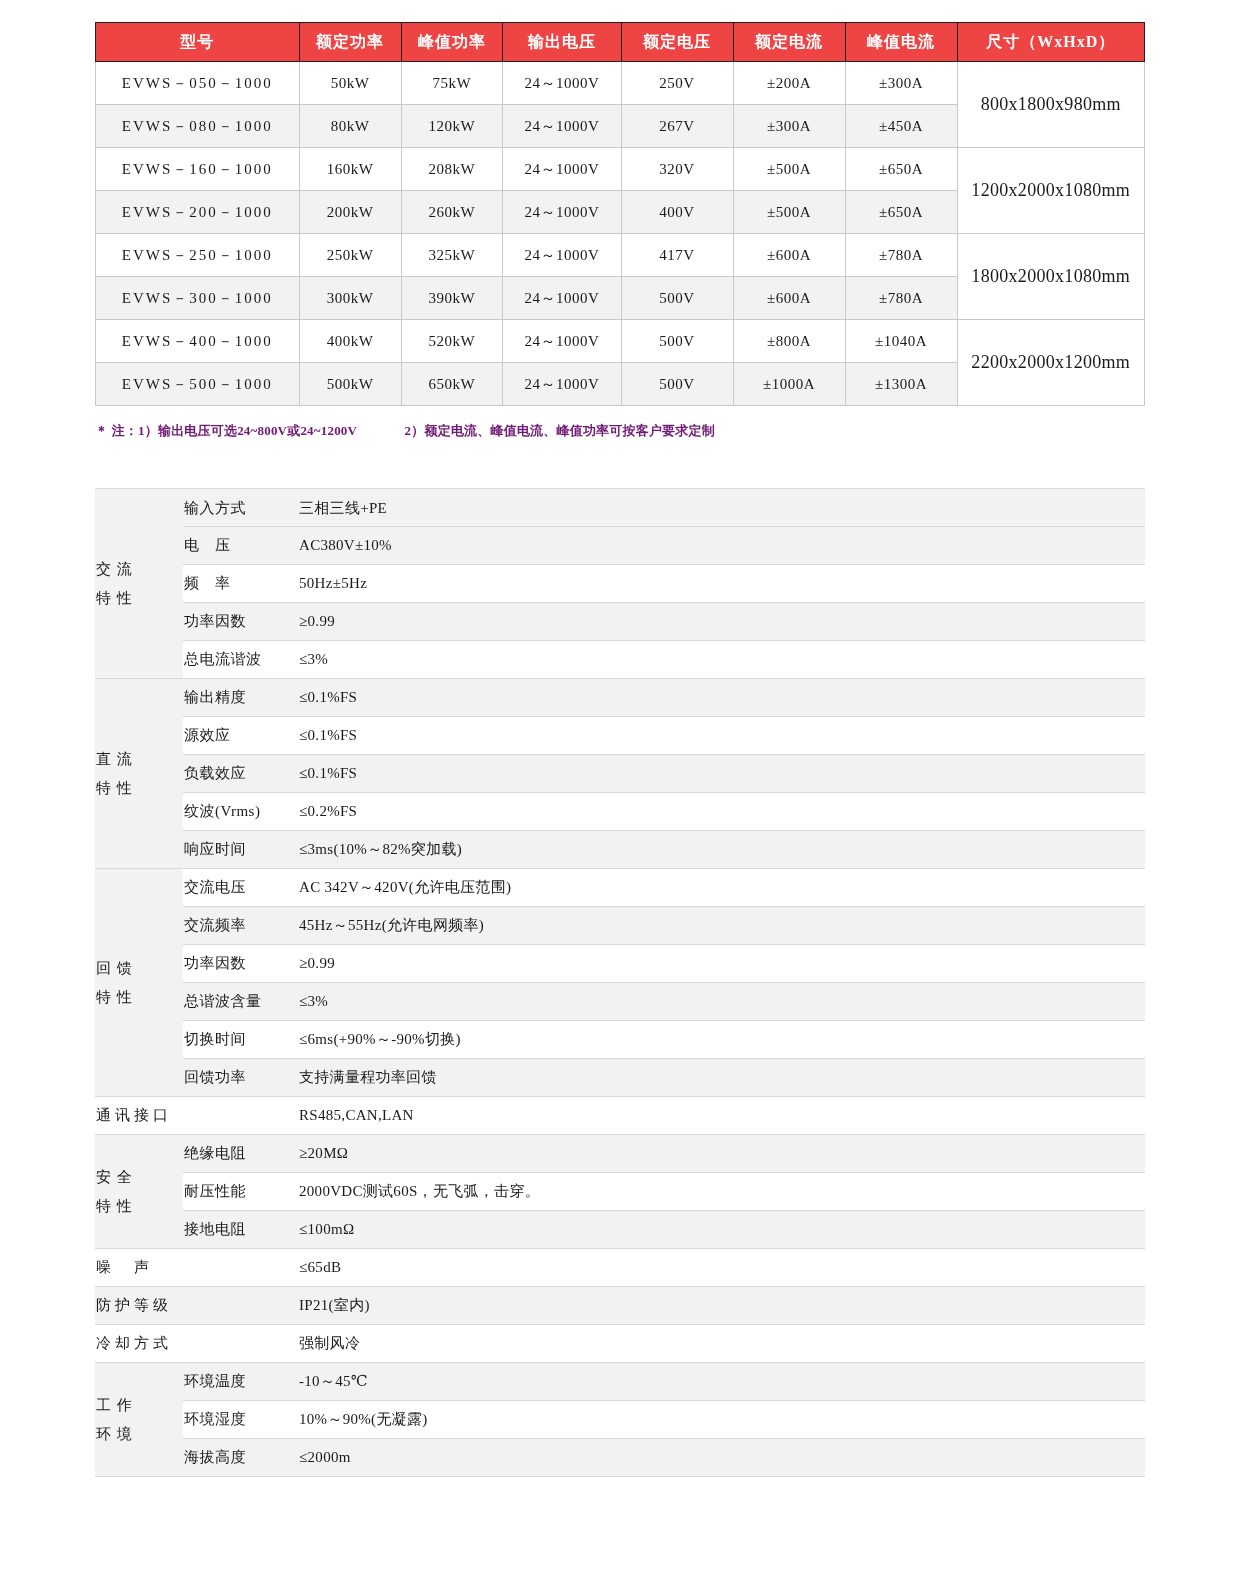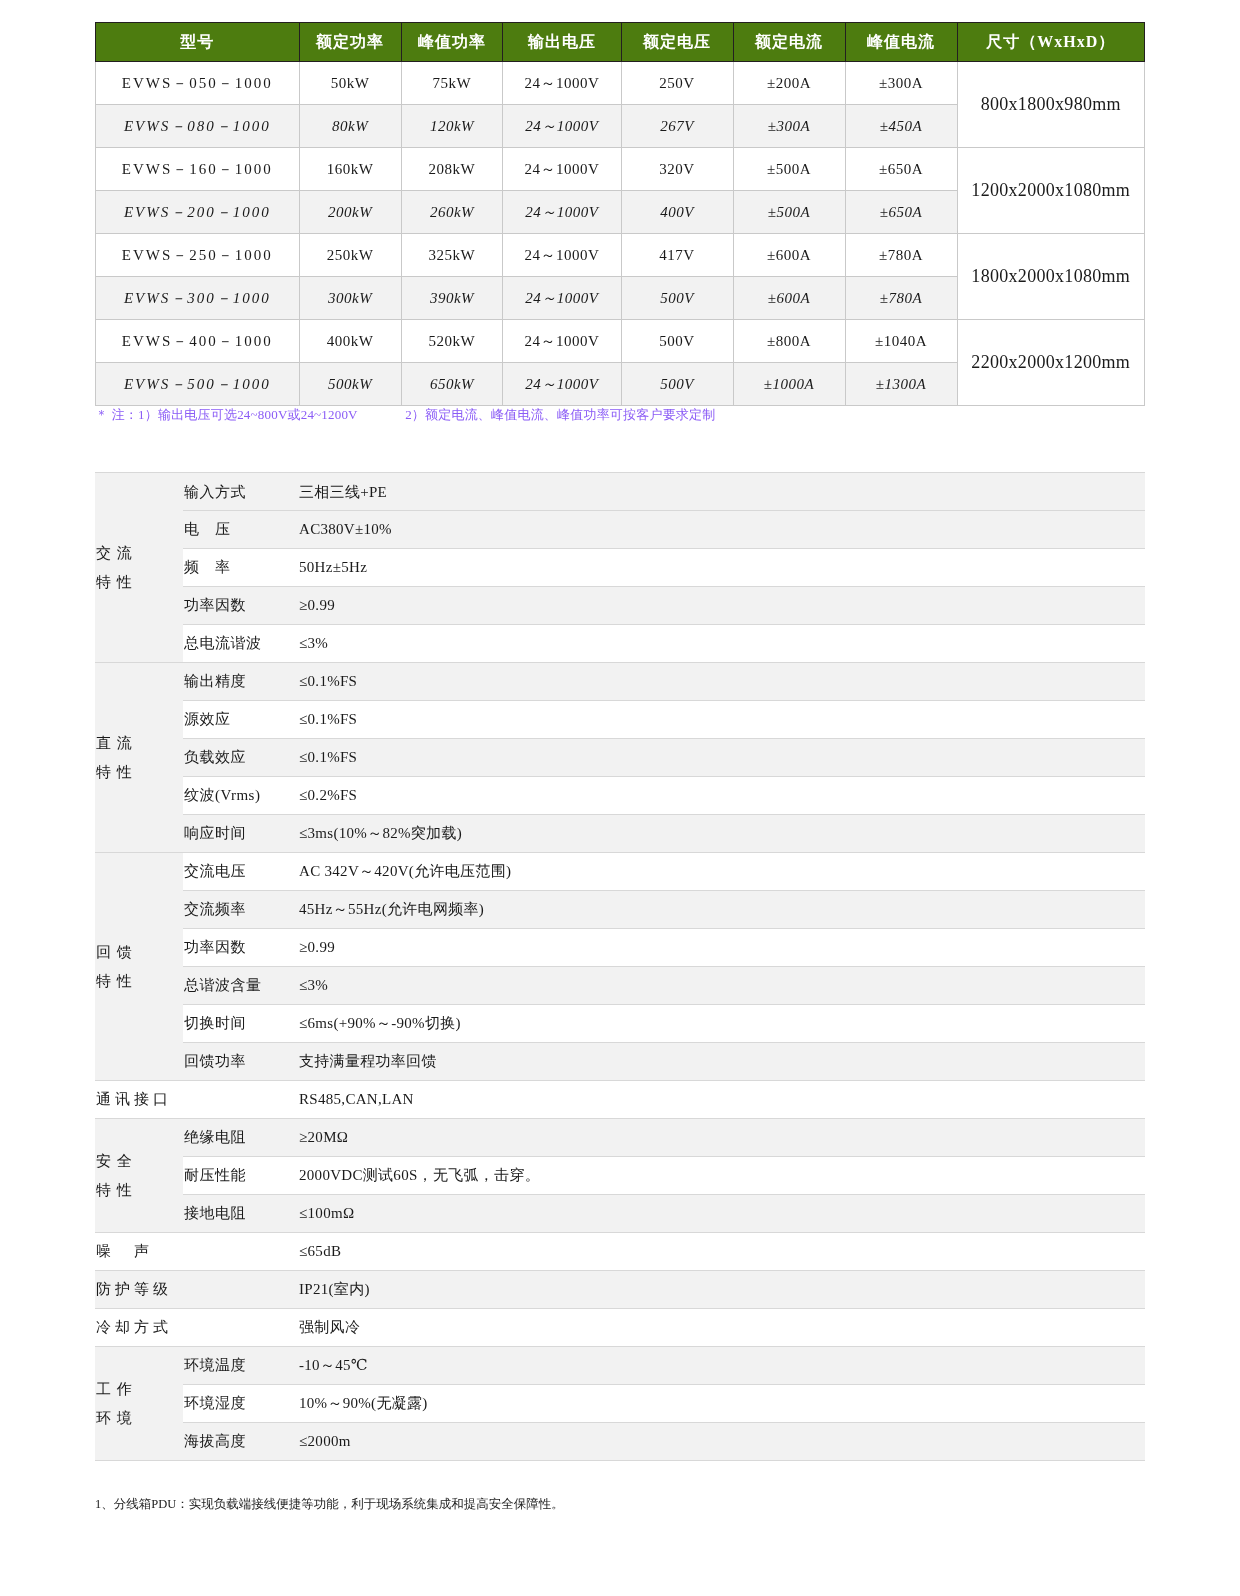--- a/index.html
+++ b/index.html
@@ -21,21 +21,21 @@
   }
 
   
   table.model {
     width: 1050px;
     border-collapse: collapse;
     table-layout: fixed;
     font-size: 15.5px;
   }
   table.model th {
-    background: #4d7c0f;
+    background: #ef4444;
     color: #ffffff;
     font-weight: bold;
     font-size: 16px;
     height: 36px;
     border: 1px solid #231f20;
     letter-spacing: 1px;
   }
   table.model td {
     border: 1px solid #c9c9c9;
     text-align: center;
@@ -44,33 +44,33 @@
     color: #1a1a1a;
     letter-spacing: 0.5px;
     margin-top: 48px;
   }
   table.model td.model-name {
     letter-spacing: 2px;
     font-size: 15px;
   }
   table.model tr.shaded td {
     background: #f2f2f2;
-    font-style: italic;
   }
   table.model td.dim {
     font-size: 18px;
     letter-spacing: 0.3px;
   }
   .note {
     width: 1050px;
-    margin-top: 0;
+    margin-top: 16px;
     font-size: 13px;
-    color: #8b5cf6;
+    color: #701a75;
     font-family: "Liberation Serif", serif;
     letter-spacing: 0.2px;
+    font-weight: bold;
   }
   .note .n1 { display: inline-block; }
   .note .n2 { display: inline-block; margin-left: 44px; }
 
   
   .spec-wrap {
     margin-top: 48px;
     width: 1050px;
   }
   table.spec {
@@ -396,18 +396,17 @@
         <tr class="odd">
           <td class="label spec-bottom-rule">海拔高度</td>
           <td class="value spec-bottom-rule">≤2000m</td>
         </tr>
       </tbody>
     </table>
   </div>
 
   <div class="options">
     <div class="opt-grid">
-      <div class="opt-item">1、分线箱PDU：实现负载端接线便捷等功能，利于现场系统集成和提高安全保障性。</div>
 
     </div>
   </div>
 
 </div>
 
 </body></html>

